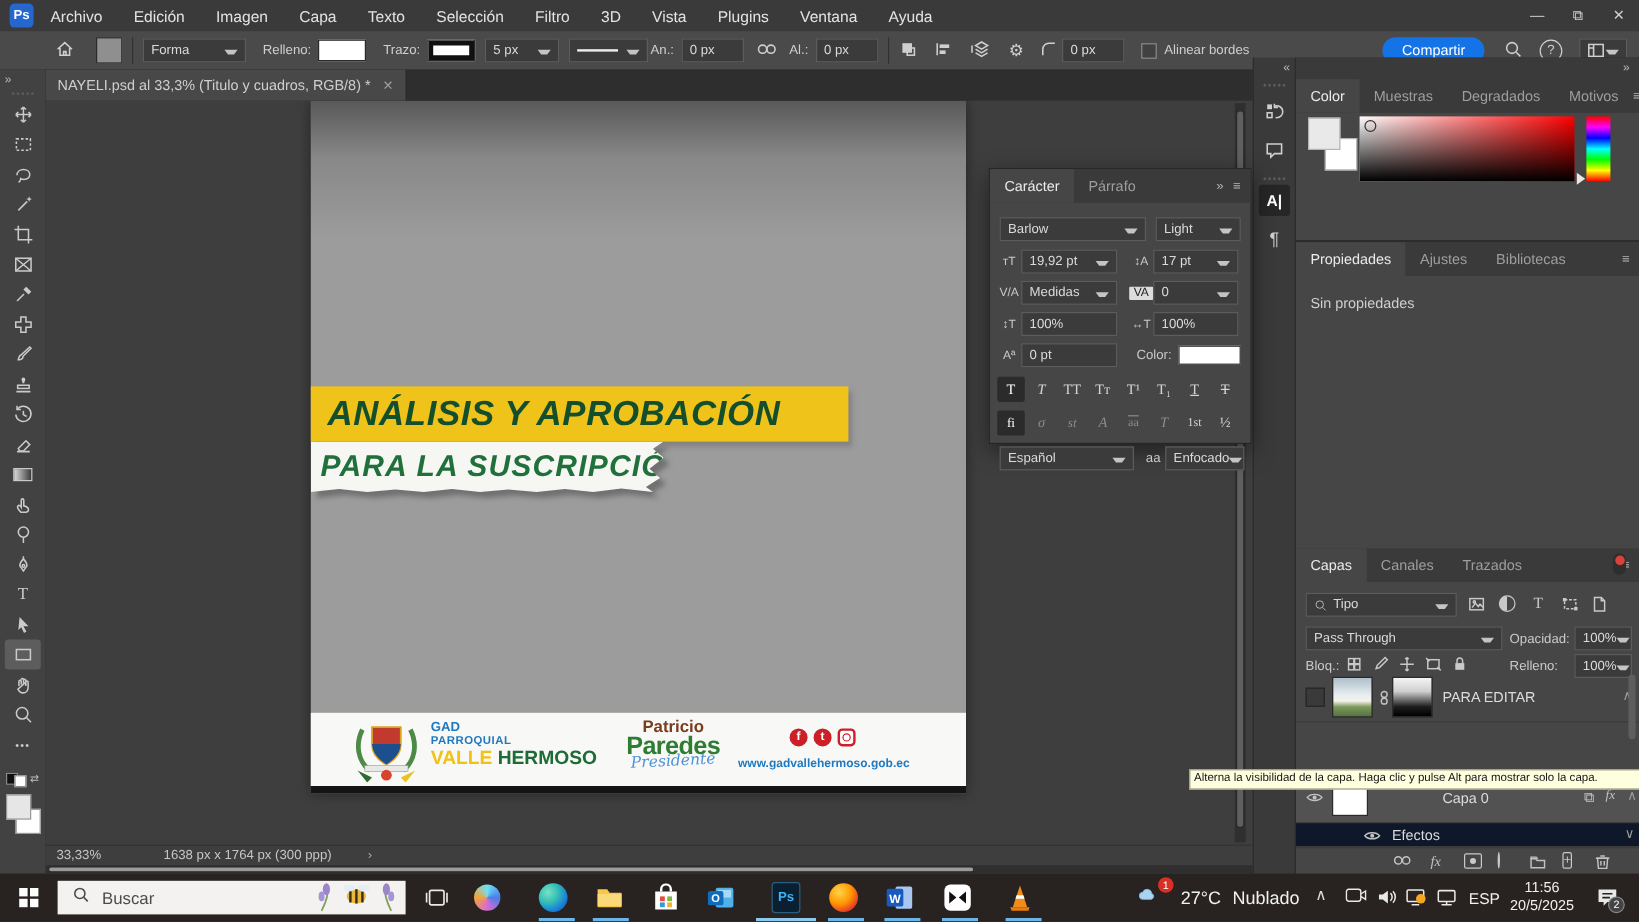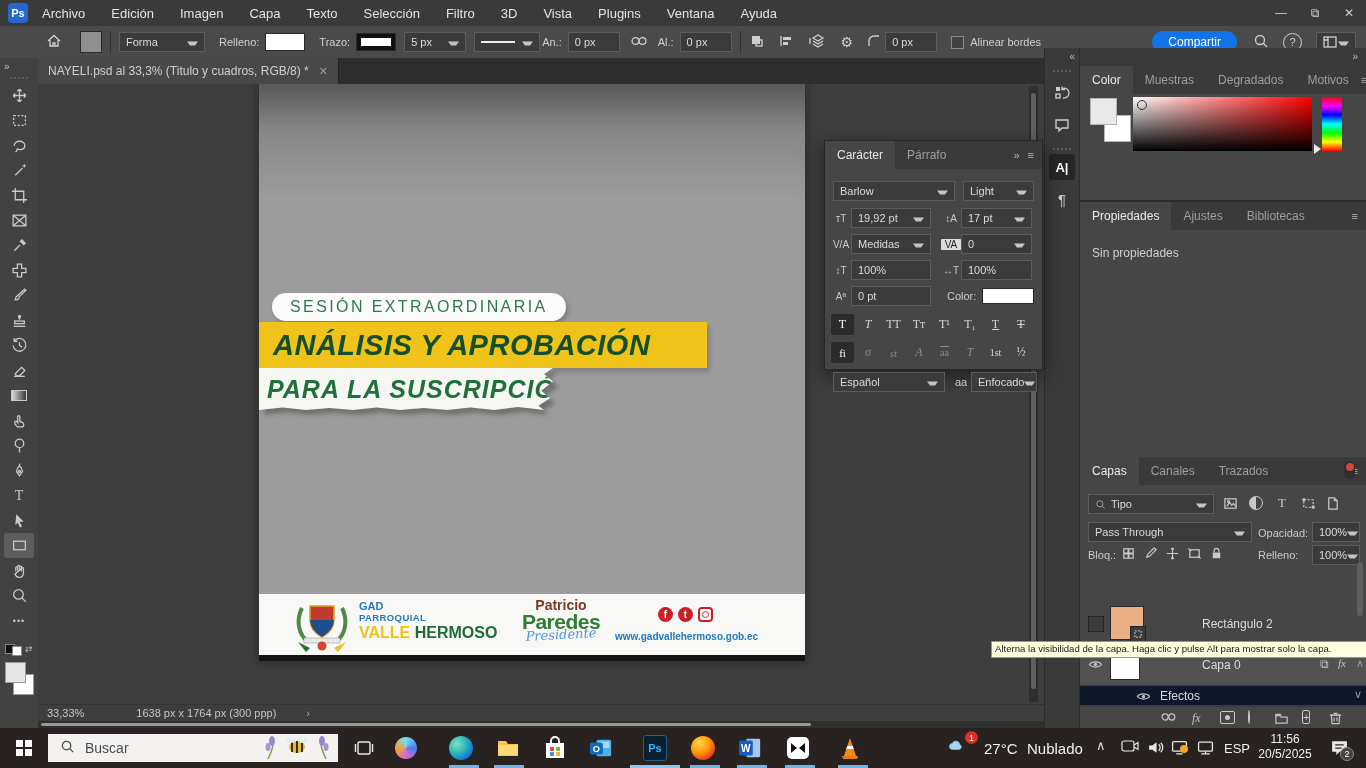--- a/index.html
+++ b/index.html
@@ -396,23 +396,20 @@
 
   <div class="tabbar">
     <div class="dtab">
       <span>NAYELI.psd al 33,3% (Titulo y cuadros, RGB/8) *</span>
       <span class="x">✕</span>
     </div>
   </div>
 
   <div class="canvas">
     <div class="doc">
-      <div class="pill">
-          <span>SESIÓN EXTRAORDINARIA</span>
-        </div>
       <div class="ybar">
           <span>ANÁLISIS Y APROBACIÓN</span>
         </div>
       <div class="wstrip">
         <div class="paper">
             <span>PARA LA SUSCRIPCIÓN</span>
           </div>
       </div>
       <div class="pfooter">
         <svg style="position:absolute;left:31px;top:4px" width="64" height="54" viewBox="0 0 64 54">
@@ -681,29 +678,31 @@
         <svg viewBox="0 0 16 16">
             <rect x="4" y="7" width="8" height="6" fill="#c9c9c9" stroke="none"></rect>
             <path d="M5.5 7V5a2.5 2.5 0 015 0v2"></path>
           </svg>
         </span>
       <span style="position:absolute;left:178px;top:92px;font-size:11px;color:#c9c9c9">Relleno:</span>
       <div class="field dd" style="position:absolute;left:232px;top:88px;width:48px">
         <span>100%</span>
         </div>
 
-      <div class="lrow" style="top:145px;height:42px">
-        <span class="cb" style="top:14px"></span>
-        <span class="thumb" style="left:30px;top:4px;width:34px;height:34px;background:#eaaf85"></span>
-        <span style="position:absolute;left:50px;top:24px;width:14px;height:14px;background:#3a3a3a;border:1px solid #222;display:flex;align-items:center;justify-content:center">
-          <svg width="10" height="10" viewBox="0 0 16 16" style="stroke:#ddd;fill:none;stroke-width:1.5">
-              <rect x="3" y="3" width="10" height="10" stroke-dasharray="3 2"></rect>
-            </svg>
-          </span>
-        <span class="lname" style="left:122px;top:15px">Rectángulo 2</span>
+      <div class="lrow" style="top:103px;height:42px">
+        <span class="cb" style="top:13px"></span>
+        <span class="thumb" style="left:30px;top:4px;width:34px;height:34px;background:linear-gradient(180deg,#aebfca 0%,#e9eef0 45%,#f4f2ea 60%,#7e9a5e 75%,#55713e 100%)"></span>
+        <span class="licon" style="left:66px;top:14px">
+          <svg viewBox="0 0 16 16">
+              <circle cx="8" cy="5" r="2.6"></circle>
+              <circle cx="8" cy="11" r="2.6"></circle>
+            </svg></span>
+        <span class="thumb" style="left:80px;top:4px;width:34px;height:34px;background:linear-gradient(180deg,#f4f4f4 0%,#cfcfcf 35%,#1c1c1c 75%,#000 100%)"></span>
+        <span class="lname" style="left:122px;top:14px">PARA EDITAR</span>
+        <span class="licon" style="left:272px;top:13px;color:#9d9d9d">∧</span>
       </div>
       <div class="lrow" style="top:187px;height:42px;background:#525252">
         <span class="licon" style="left:8px;top:13px">
           <svg viewBox="0 0 16 16">
               <path d="M1.5 8c2.6-3.6 10.4-3.6 13 0-2.6 3.6-10.4 3.6-13 0z"></path>
               <circle cx="8" cy="8" r="1.8" fill="#c2c2c2" stroke="none"></circle>
             </svg></span>
         <span class="thumb" style="left:30px;top:6px;width:30px;height:30px;background:#fff"></span>
         <span class="lname" style="left:122px;top:14px">Capa 0</span>
         <span class="licon" style="left:240px;top:13px;font-size:12px">⧉</span>

